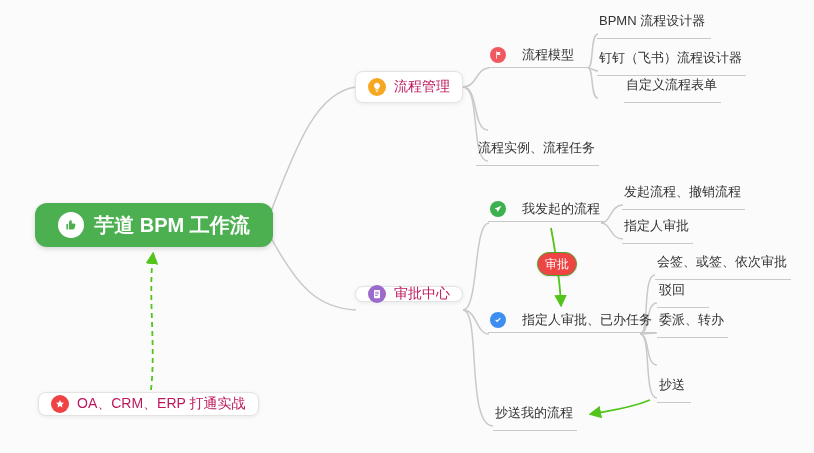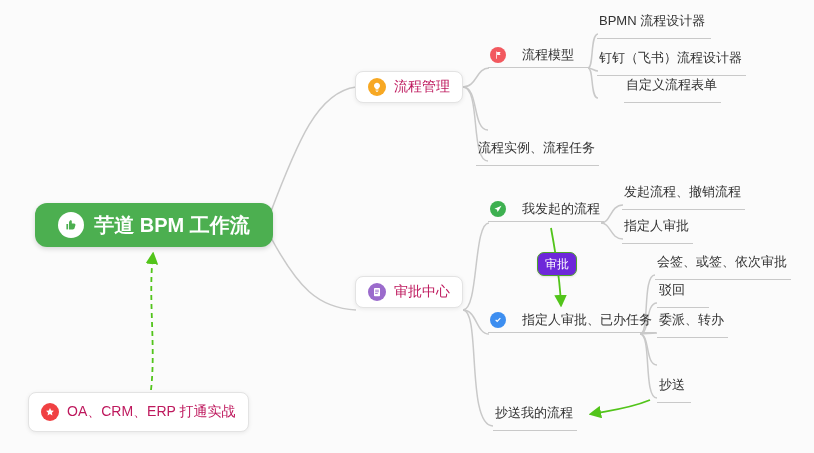--- a/index.html
+++ b/index.html
@@ -59,25 +59,25 @@
     white-space:nowrap;cursor:pointer;
     line-height:17px;
   }
   .leaf.lv2{
     display:flex;align-items:center;gap:16px;
     padding-bottom:4px;
   }
 
   
   .badge{
-    background:#6d28d9;
+    background:#ef4444;
     border:1px solid #4ea52a;
     color:#fff;
     font-size:12px;line-height:12px;
-    padding:5px 7px;border-radius:7px;
+    padding:5px 7px;border-radius:12px;
     white-space:nowrap;cursor:pointer;
     box-shadow:0 1px 2px rgba(0,0,0,.1);
   }
 </style>
 </head>
 <body>
 
 <div class="canvas">
 
   <svg class="links" width="814" height="453" viewBox="0 0 814 453">
@@ -142,21 +142,21 @@
       </svg>
     </span>
     <span>流程模型</span>
   </div>
 
   <div class="node leaf" style="left:597px;top:12px;min-width:114px">BPMN 流程设计器</div>
   <div class="node leaf" style="left:597px;top:49px;min-width:146px">钉钉（飞书）流程设计器</div>
   <div class="node leaf" style="left:624px;top:76px;min-width:96px">自定义流程表单</div>
   <div class="node leaf" style="left:476px;top:139px;min-width:122px">流程实例、流程任务</div>
 
-  <div class="node box" style="left:355px;top:276px;height:32px">
+  <div class="node box" style="left:355px;top:286px;height:16px">
     <span class="dot d18" style="background:#9b6bcc">
       <svg width="12" height="12" viewBox="0 0 16 16">
         <rect x="4" y="2.6" width="8" height="11" rx="1" fill="#fff"></rect>
         <rect x="5.5" y="5" width="5" height="1.1" fill="#9b6bcc"></rect>
         <rect x="5.5" y="7.2" width="5" height="1.1" fill="#9b6bcc"></rect>
         <rect x="5.5" y="9.4" width="3.5" height="1.1" fill="#9b6bcc"></rect>
       </svg>
     </span>
     <span>审批中心</span>
   </div>
@@ -184,21 +184,21 @@
     <span>指定人审批、已办任务</span>
   </div>
 
   <div class="node leaf" style="left:655px;top:253px;min-width:134px">会签、或签、依次审批</div>
   <div class="node leaf" style="left:657px;top:281px;min-width:52px">驳回</div>
   <div class="node leaf" style="left:657px;top:311px;min-width:70px">委派、转办</div>
   <div class="node leaf" style="left:657px;top:376px;min-width:34px">抄送</div>
 
   <div class="node leaf" style="left:493px;top:404px;min-width:84px">抄送我的流程</div>
 
-  <div class="node box" style="left:28px;top:392px;height:40px">
+  <div class="node box" style="left:38px;top:392px;height:24px">
     <span class="dot d18" style="background:#f04143">
       <svg width="12" height="12" viewBox="0 0 16 16" fill="#fff">
         <path d="M8 2.6l1.6 3.3 3.6.5-2.6 2.5.6 3.6L8 10.8l-3.2 1.7.6-3.6L2.8 6.4l3.6-.5z"></path>
       </svg>
     </span>
     <span>OA、CRM、ERP 打通实战</span>
   </div>
 
 </div>
 

